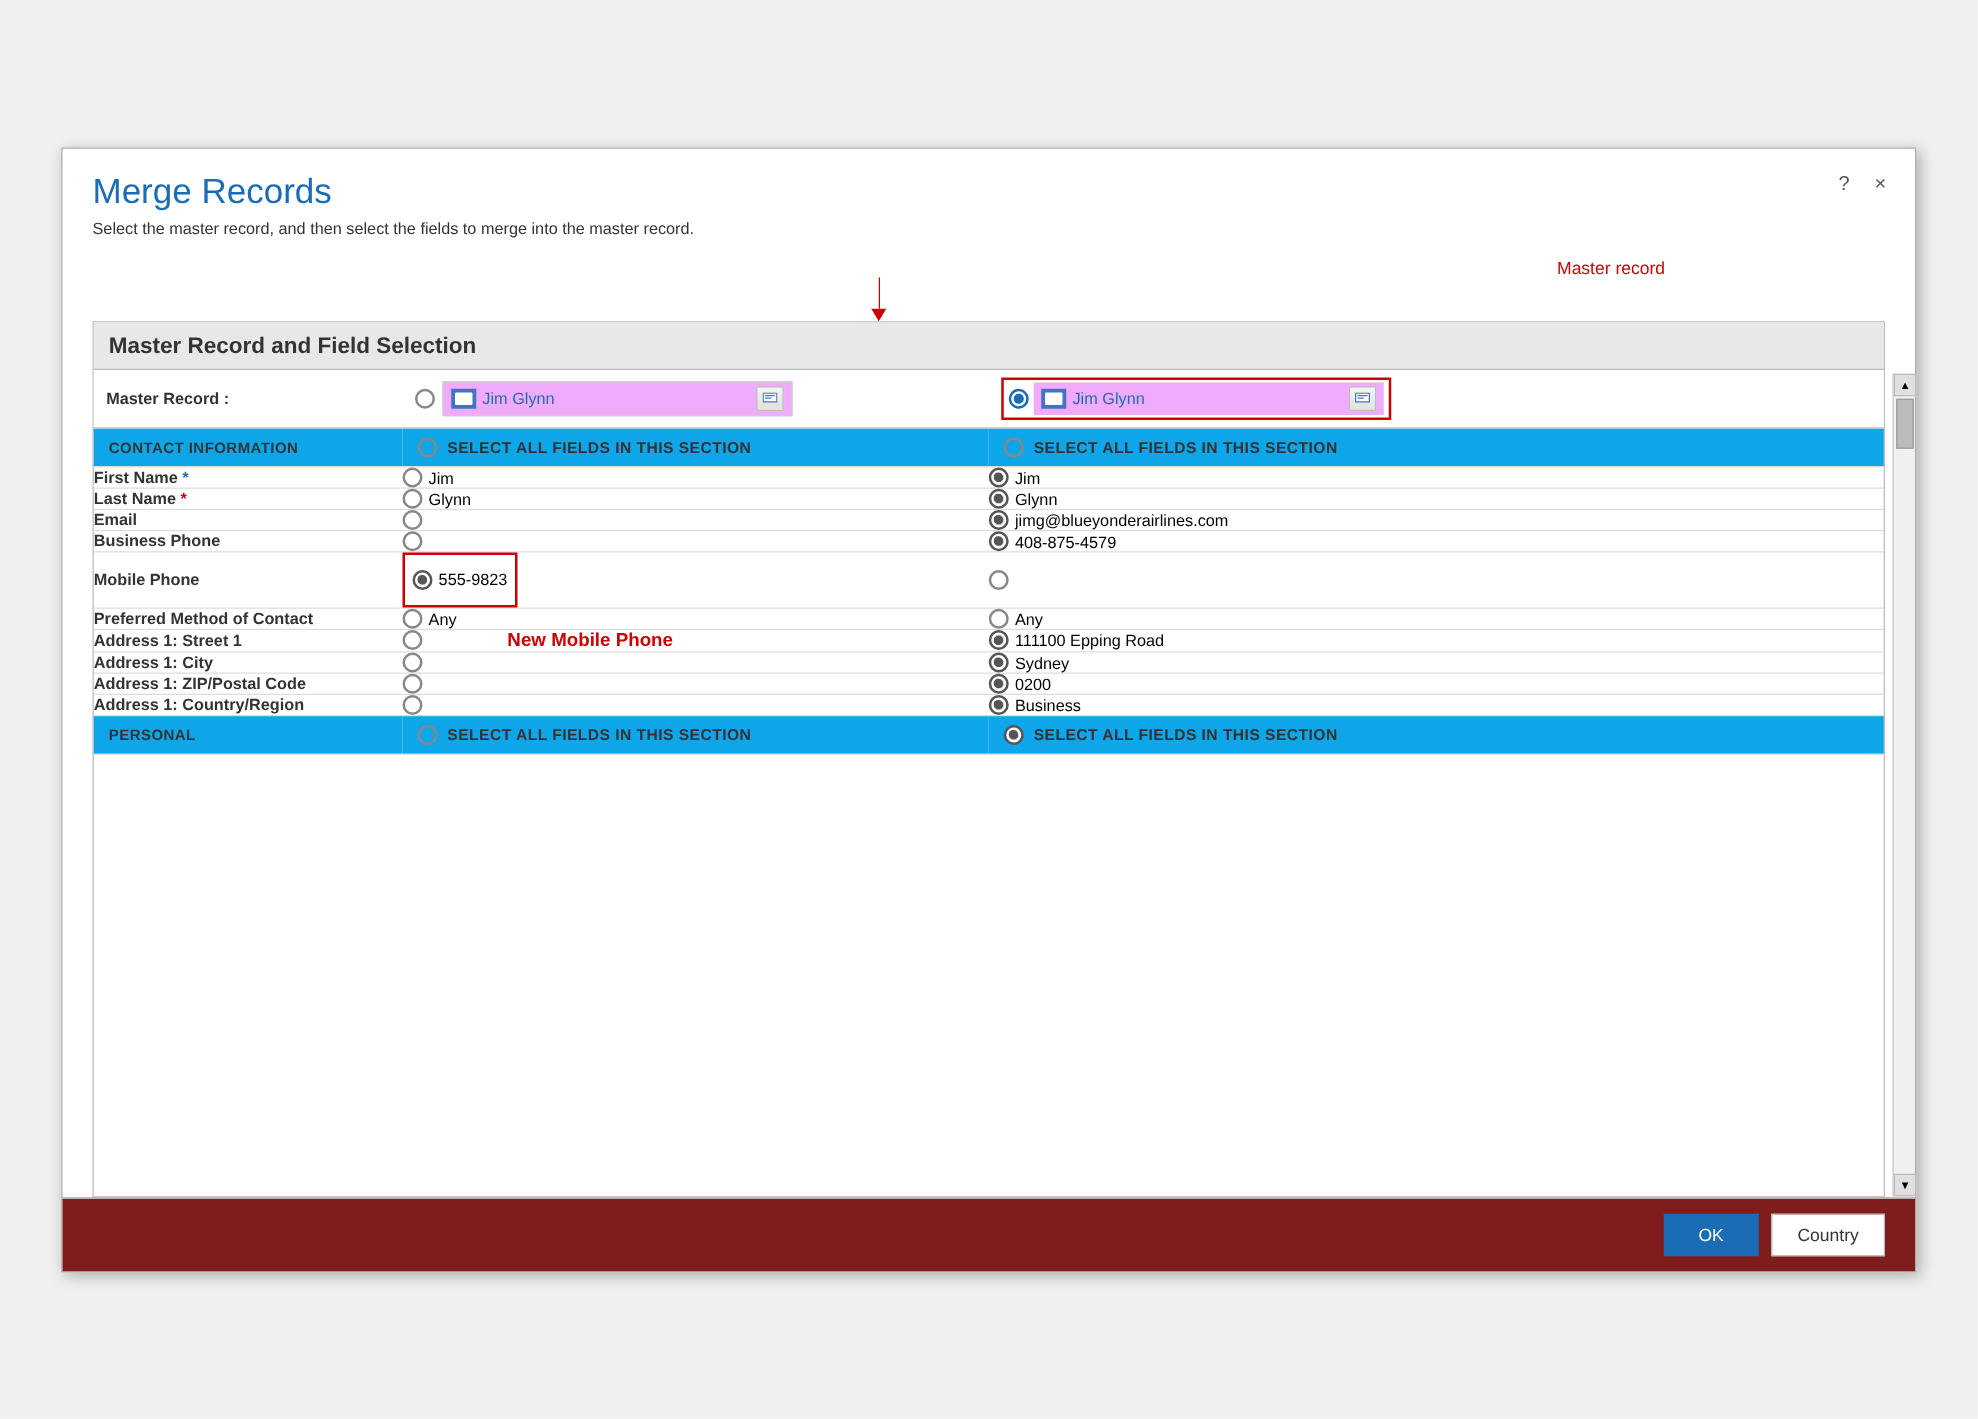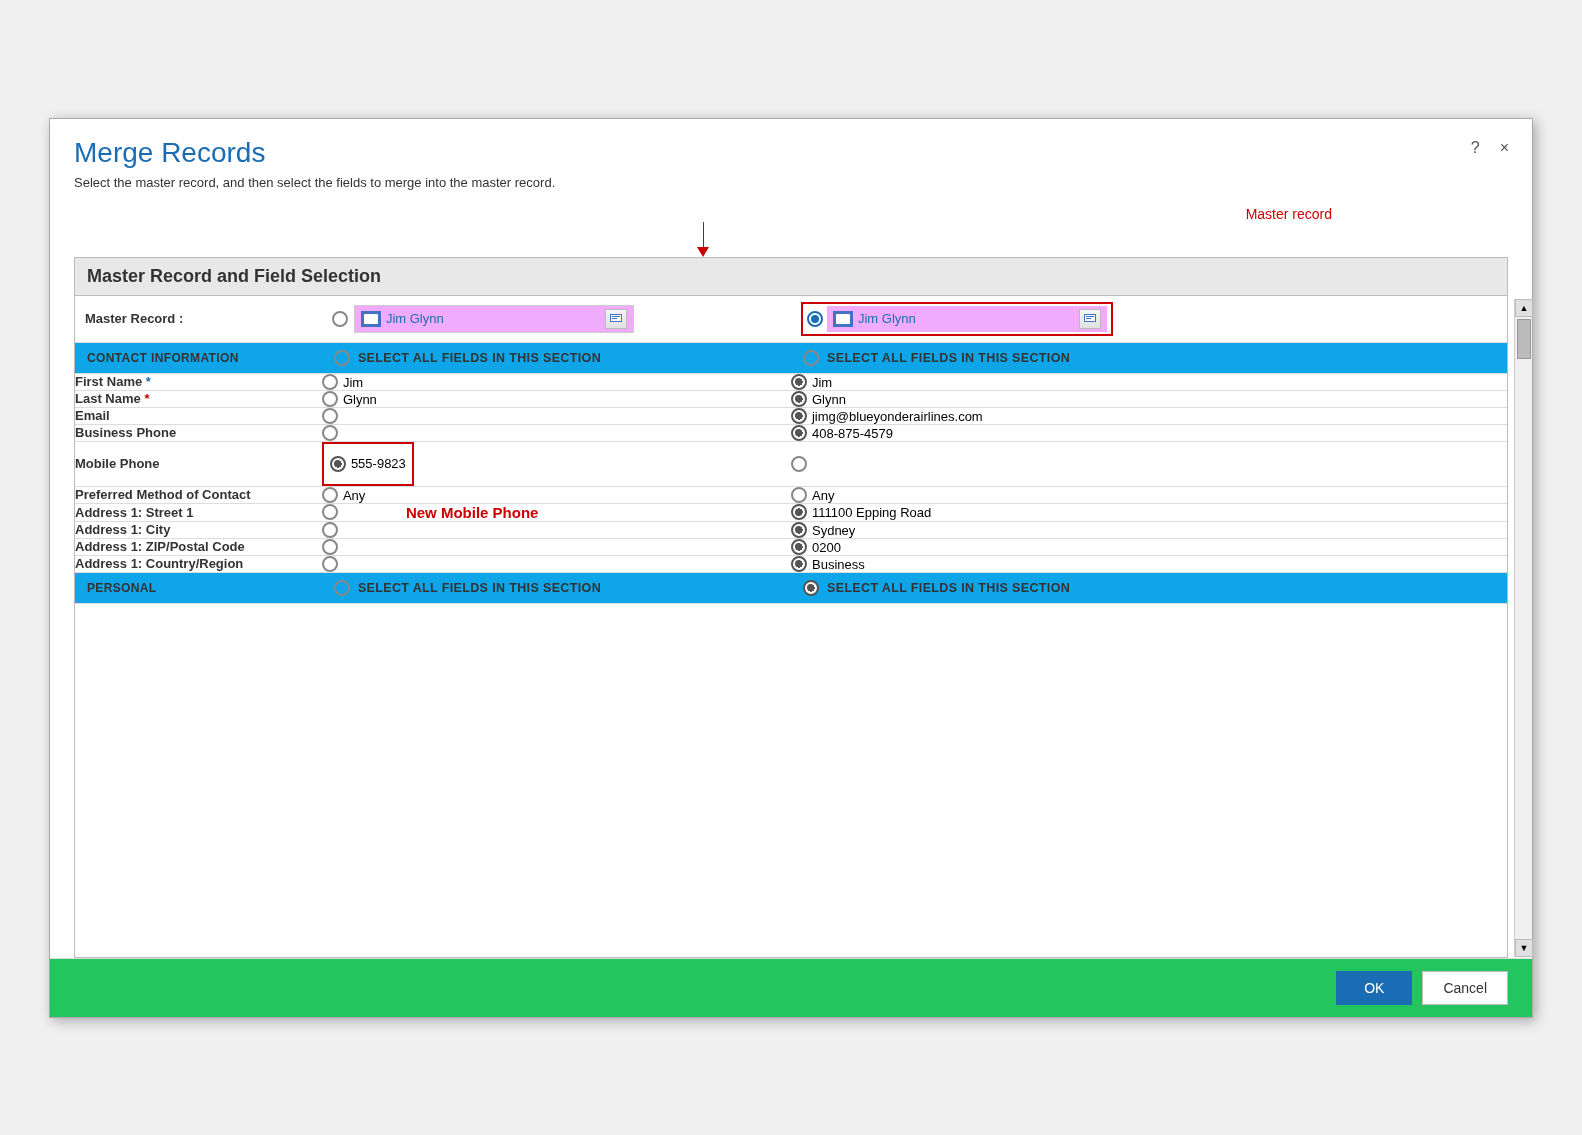--- a/index.html
+++ b/index.html
@@ -213,21 +213,21 @@
       font-size: 15px;
       font-weight: 700;
       padding-left: 60px;
     }
     .dialog-footer {
       display: flex;
       justify-content: flex-end;
       padding: 12px 24px;
       gap: 10px;
       border-top: 1px solid #ddd;
-      background: #22c55e;
+      background: #7f1d1d;
     }
     .btn-ok {
       background: #1a6db5;
       color: #fff;
       border: none;
       padding: 8px 28px;
       font-size: 14px;
       cursor: pointer;
       font-weight: 500;
     }
@@ -546,15 +546,15 @@
   </div>
 
   <div class="scrollbar-track">
     <div class="scroll-arrow">▲</div>
     <div class="scrollbar-thumb"></div>
     <div class="scroll-arrow" style="position:absolute;bottom:0;width:18px;">▼</div>
   </div>
 
   <div class="dialog-footer">
     <button class="btn-ok">OK</button>
-    <button class="btn-cancel">Cancel</button>
+    <button class="btn-cancel">Country</button>
   </div>
 </div>
 
 </body></html>

